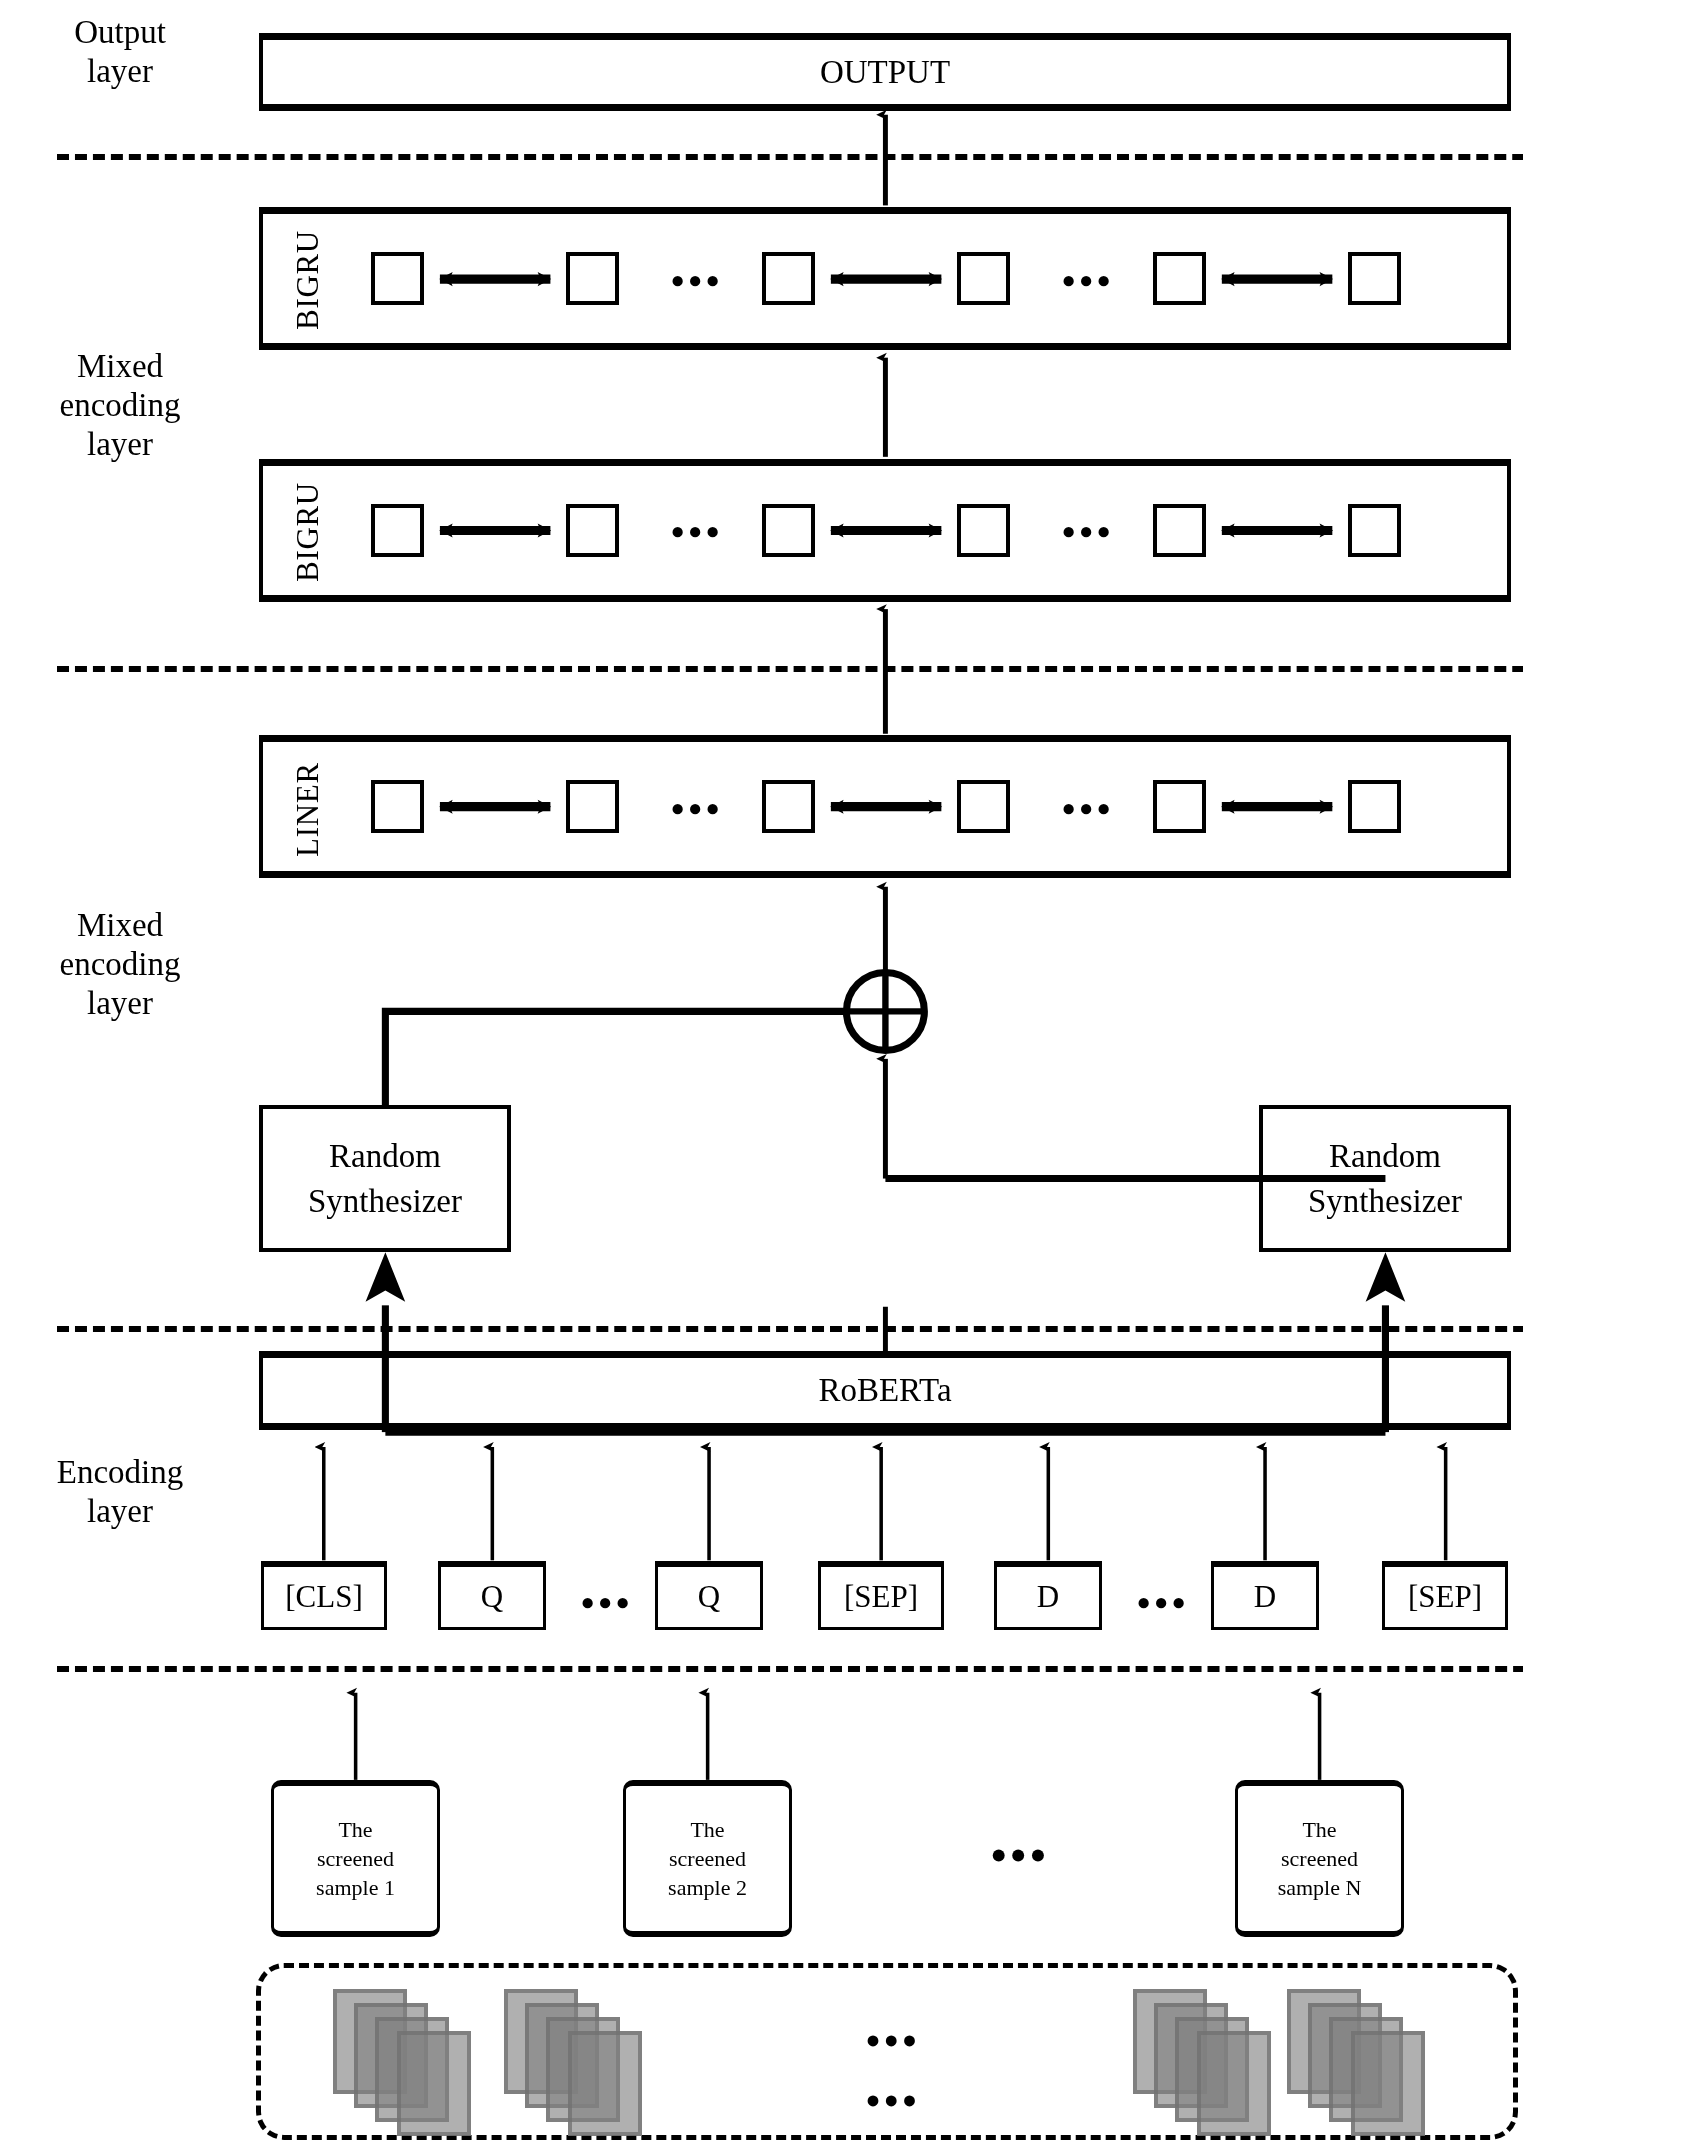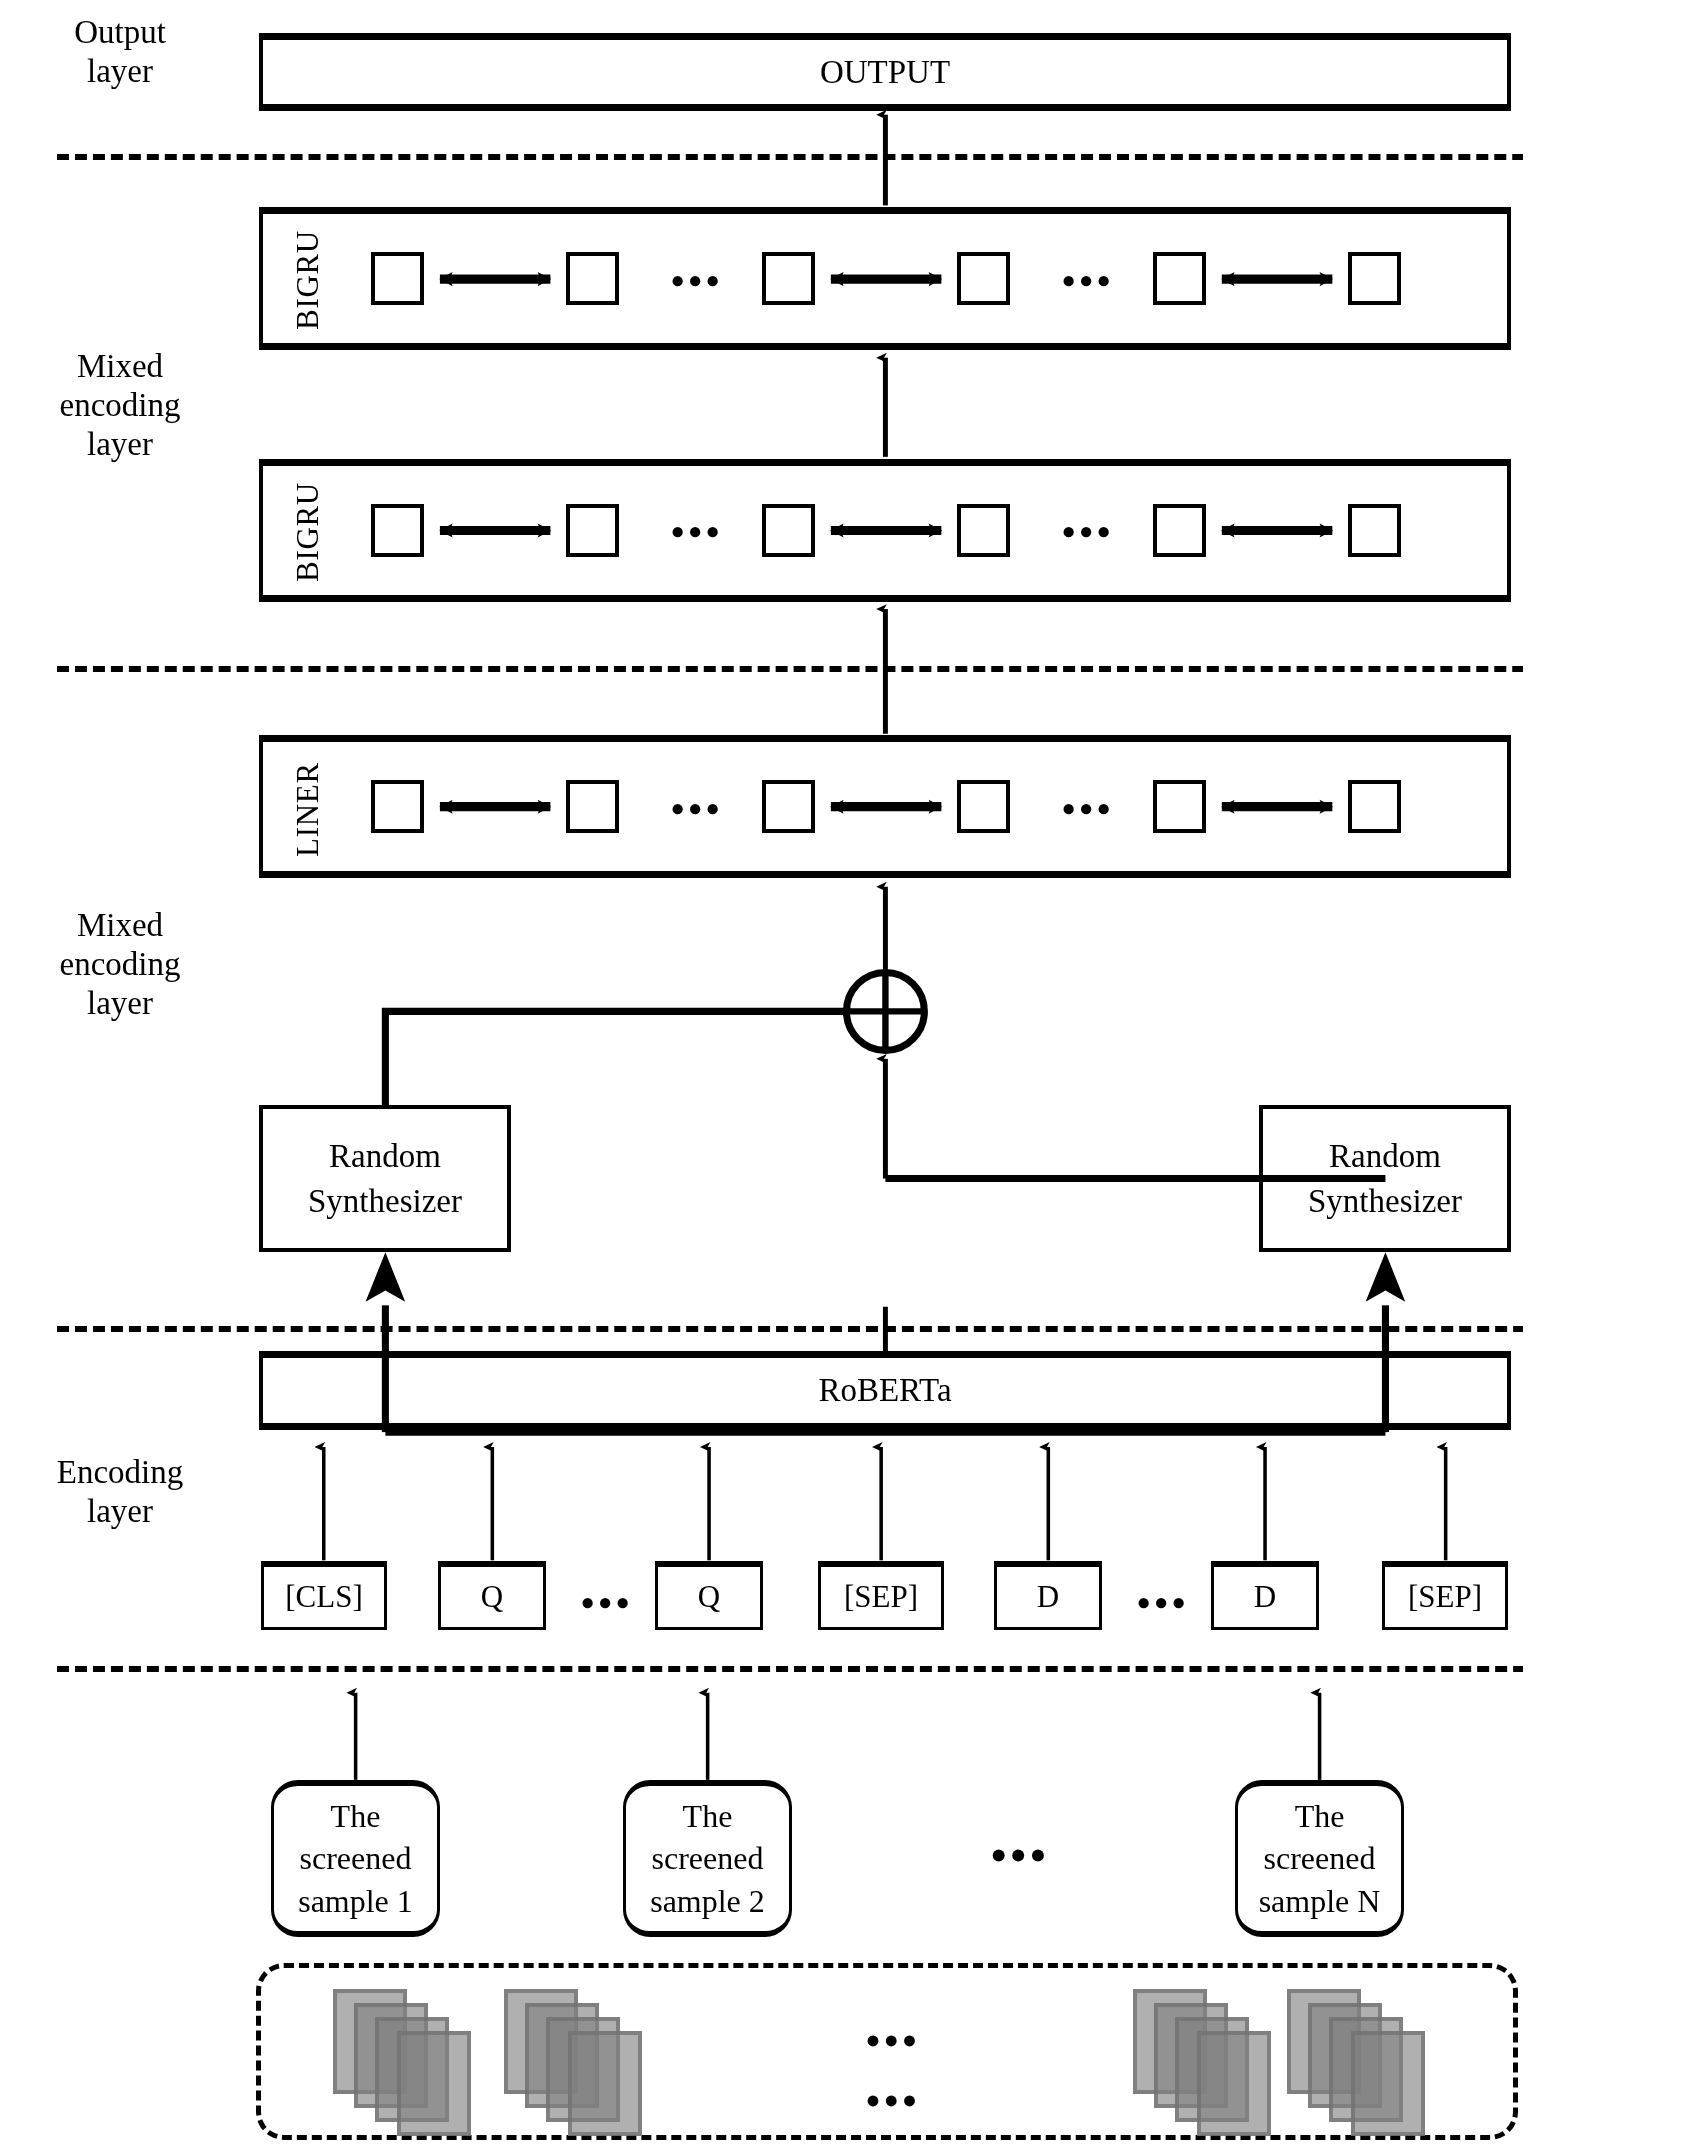--- a/index.html
+++ b/index.html
@@ -68,28 +68,28 @@
     display:flex;
     align-items:center;
     justify-content:center;
     font-size:31px;
   }
   .roundbox{
     position:absolute;
     border:3.5px solid #000;
     border-top-width:6.4px;
     border-bottom-width:6.4px;
-    border-radius:27px;
+    border-radius:10px;
     background:#fff;
     box-sizing:border-box;
     display:flex;
     align-items:center;
     justify-content:center;
     text-align:center;
-    font-size:32px;
+    font-size:22px;
     line-height:1.32;
     white-space:pre-line;
   }
   .dashbox{
     position:absolute;
     border:5px dashed #000;
     border-radius:28px;
     background:transparent;
     box-sizing:border-box;
   }

